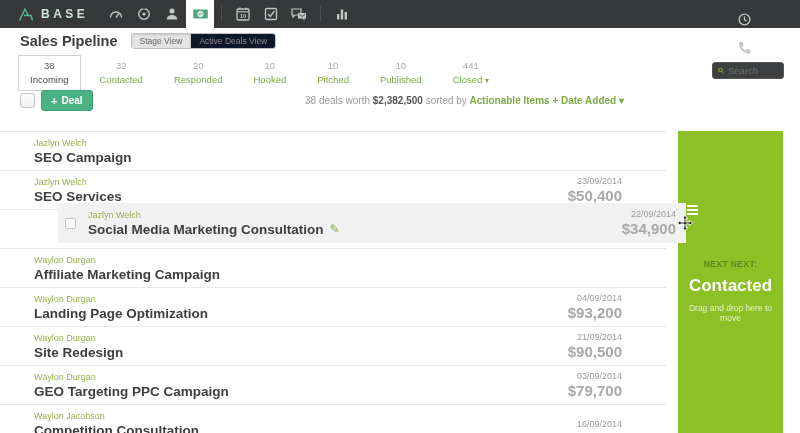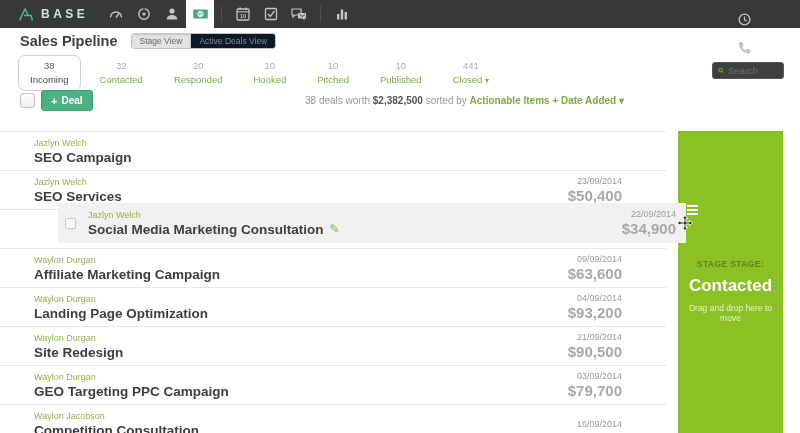--- a/index.html
+++ b/index.html
@@ -30,21 +30,21 @@
   .toggle { font-size:8.5px; color:#8a8a8a; background:#0f172a; padding:0 8px;
     display:flex; align-items:center; border-right:1px solid #c9c9c9; cursor:default; }
   .toggle:last-child { border-right:none; }
   .toggle.active { background:#e3e3e3; color:#666; box-shadow:inset 0 1px 2px rgba(0,0,0,.12); }
 
   
   .stages { position:absolute; top:55px; left:18px; display:flex; align-items:flex-start; }
   .stage-tab { text-align:center; padding:4px 11px 5px; margin-right:7px; border:1px solid transparent; }
   .stage-tab .count { font-size:9.5px; color:#ababab; margin-bottom:3px; }
   .stage-tab .slabel { font-size:9.5px; color:#7cab43; white-space:nowrap; }
-  .stage-tab.active { background:#fff; border:1px solid #d2d2d2; border-radius:7px; }
+  .stage-tab.active { background:#fff; border:1px solid #d2d2d2; border-radius:0; }
   .stage-tab.active .count { color:#5a5a5a; }
   .stage-tab.active .slabel { color:#4a4a4a; }
   .caret { color:#7cab43; font-size:8px; }
 
   
   .toolbar { position:absolute; top:89px; left:0; width:800px; height:24px; }
   .checkbox { position:absolute; left:20px; top:4px; width:15px; height:15px;
     border:1px solid #c2c2c2; border-radius:3px; background:linear-gradient(#fdfdfd,#efefef); }
   .deal-btn { position:absolute; left:41px; top:1px; height:21px; background:#4bb383;
     border:1px solid #3da173; border-radius:3px; color:#fff; font-size:10px; font-weight:bold;
@@ -282,24 +282,20 @@
         <div class="ddate">23/09/2014</div>
          <div class="amount">$50,400</div>
       </div>
   </div>
   <div class="deal-row empty"></div>
   <div class="deal-row">
     <div>
         <div class="contact">Waylon Durgan</div>
          <div class="dtitle">Affiliate Marketing Campaign</div>
       </div>
-    <div class="right-cell">
-        <div class="ddate">09/09/2014</div>
-         <div class="amount">$63,600</div>
-      </div>
   </div>
   <div class="deal-row">
     <div>
         <div class="contact">Waylon Durgan</div>
          <div class="dtitle">Landing Page Optimization</div>
       </div>
     <div class="right-cell">
         <div class="ddate">04/09/2014</div>
          <div class="amount">$93,200</div>
       </div>
@@ -354,17 +350,17 @@
     <i></i>
     <i></i>
     <i></i>
   </div>
 <svg class="cursor-move" width="16" height="16" viewBox="0 0 16 16">
   <path d="M8 0.5 L10.6 3.6 H8.9 V7.1 H12.4 V5.4 L15.5 8 L12.4 10.6 V8.9 H8.9 V12.4 H10.6 L8 15.5 L5.4 12.4 H7.1 V8.9 H3.6 V10.6 L0.5 8 L3.6 5.4 V7.1 H7.1 V3.6 H5.4 Z" fill="#1a1a1a" stroke="#ffffff" stroke-width="0.9"></path>
 </svg>
 
 <div class="panel">
   <div class="panel-text">
-    <div class="next-stage">STAGE STAGE:</div>
+    <div class="next-stage">NEXT NEXT:</div>
     <div class="stage-name">Contacted</div>
     <div class="drop-hint">Drag and drop here to move</div>
   </div>
 </div>
 
 </body></html>

